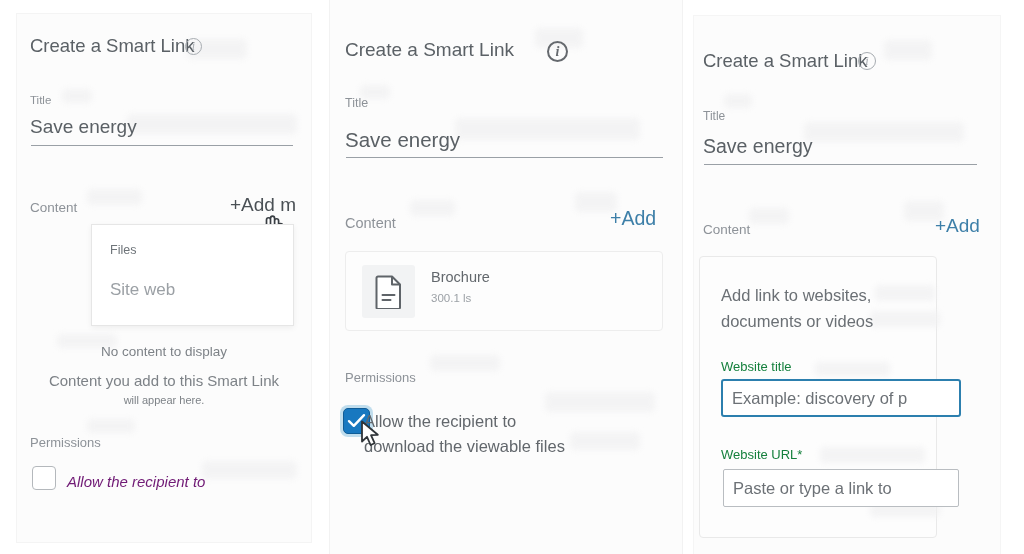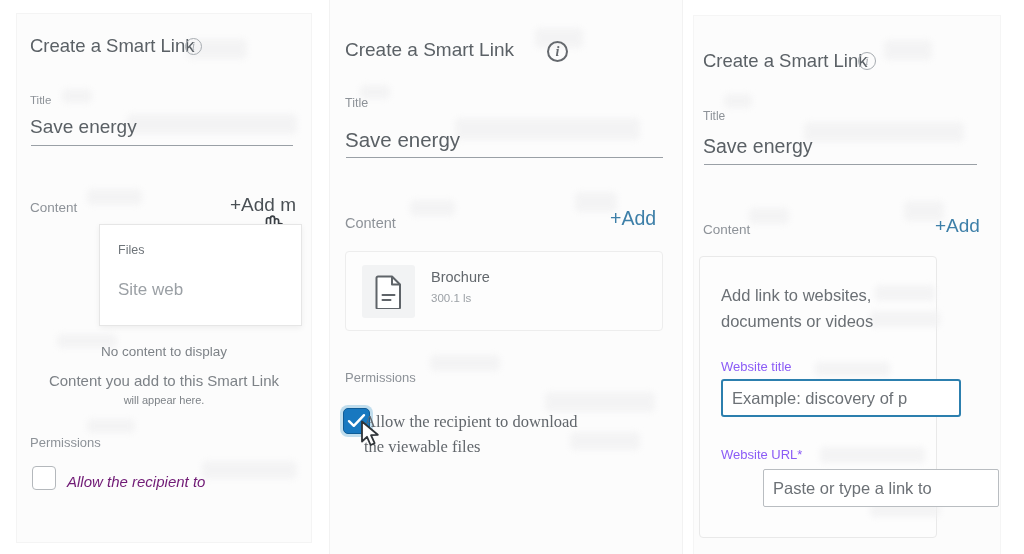--- a/index.html
+++ b/index.html
@@ -225,21 +225,21 @@
     position: absolute;
     left: 21px; top: 26px;
     width: 230px;
     font-size: 16.5px;
     color: #6b7075;
     line-height: 1.55;
   }
   .lc-label {
     position: absolute;
     font-size: 13px;
-    color: #8b5cf6;
+    color: #15803d;
     white-space: nowrap;
   }
   .lc-input {
     position: absolute;
     box-sizing: border-box;
     background: #ffffff;
     display: flex;
     align-items: center;
     cursor: text;
   }
@@ -287,21 +287,21 @@
     <div class="section-label" style="left:13px;top:186px;font-size:13.5px;">Content</div>
     <div class="add-link" style="left:213px;top:180px;font-size:19px;color:#4a5055;">+Add m</div>
 
     <svg class="cursor" style="left:242px;top:198px;" width="34" height="38" viewBox="0 0 34 38">
       <path d="M13 36 C7 34 4 29 4 24 L4 19 C4 16.5 7.5 16.5 7.5 19 L7.5 22
                L7.5 8 C7.5 5 11.5 5 11.5 8 L11.5 19 L11.5 6.5 C11.5 3.3 15.6 3.3 15.6 6.5
                L15.6 19 L15.6 9 C15.6 6 19.6 6 19.6 9 L19.6 20 L19.6 13.5
                C19.6 10.8 23.6 10.8 23.6 13.5 L23.6 25 C23.6 32 19 36 13 36 Z" fill="#ffffff" stroke="#3a3f44" stroke-width="1.7" stroke-linejoin="round"></path>
     </svg>
 
-    <div class="dropdown" style="left:74px;top:210px;margin-left:8px;">
+    <div class="dropdown" style="left:74px;top:210px;">
       <div class="dd-item dd-files">Files</div>
       <div class="dd-item dd-siteweb">Site web</div>
     </div>
 
     <div class="empty-line" style="top:330px;font-size:13.5px;">No content to display</div>
     <div class="empty-line" style="top:358px;font-size:15px;">Content you add to this Smart Link</div>
     <div class="empty-line" style="top:380px;font-size:11px;">will appear here.</div>
 
     <div class="section-label" style="left:13px;top:421px;font-size:13px;">Permissions</div>
 
@@ -346,21 +346,21 @@
     </div>
     <div class="file-name">Brochure</div>
     <div class="file-size">300.1 ls</div>
   </div>
 
   <div class="cb-checked" style="left:343px;top:408px;background:#1878c0;border:1.5px solid #0f5c96;">
     <svg width="19" height="16" viewBox="0 0 19 16">
       <path d="M2 8.2 L6.8 12.8 L17 2.2" fill="none" stroke="#ffffff" stroke-width="2.4" stroke-linecap="round" stroke-linejoin="round"></path>
     </svg>
   </div>
-  <div class="perm-text" style="left:364px;top:409px;width:215px;font-size:16.5px;font-family:Liberation Serif, serif;">Allow the recipient to download the viewable files</div>
+  <div class="perm-text" style="left:364px;top:409px;width:215px;font-size:16.5px;">Allow the recipient to download the viewable files</div>
 
   <svg class="cursor" style="left:360px;top:420px;" width="22" height="28" viewBox="0 0 22 28">
     <path d="M2 1.5 L2 21.5 L7 16.8 L10.6 25 L14.6 23.2 L11 15.2 L17.8 14.8 Z" fill="#ffffff" stroke="#2f3438" stroke-width="1.8" stroke-linejoin="round"></path>
   </svg>
 
   <div class="panel panel-3">
 
     <div class="ghost" style="left:190px;top:24px;width:48px;height:20px;"></div>
     <div class="ghost" style="left:30px;top:78px;width:28px;height:14px;"></div>
     <div class="ghost" style="left:110px;top:106px;width:160px;height:20px;"></div>
@@ -386,18 +386,18 @@
     <div class="ghost" style="left:170px;top:242px;width:70px;height:18px;"></div>
 
     <div class="lc-heading">Add link to websites, documents or videos</div>
 
     <div class="lc-label" style="left:21px;top:102px;">Website title</div>
     <div class="lc-input focused" style="left:21px;top:122px;width:240px;height:38px;">
       <span>Example: discovery of p</span>
     </div>
 
     <div class="lc-label" style="left:21px;top:190px;">Website URL*</div>
-    <div class="lc-input plain" style="left:23px;top:212px;width:236px;height:38px;margin-left:40px;">
+    <div class="lc-input plain" style="left:23px;top:212px;width:236px;height:38px;">
       <span>Paste or type a link to</span>
     </div>
   </div>
 
 </div>
 
 </body></html>

